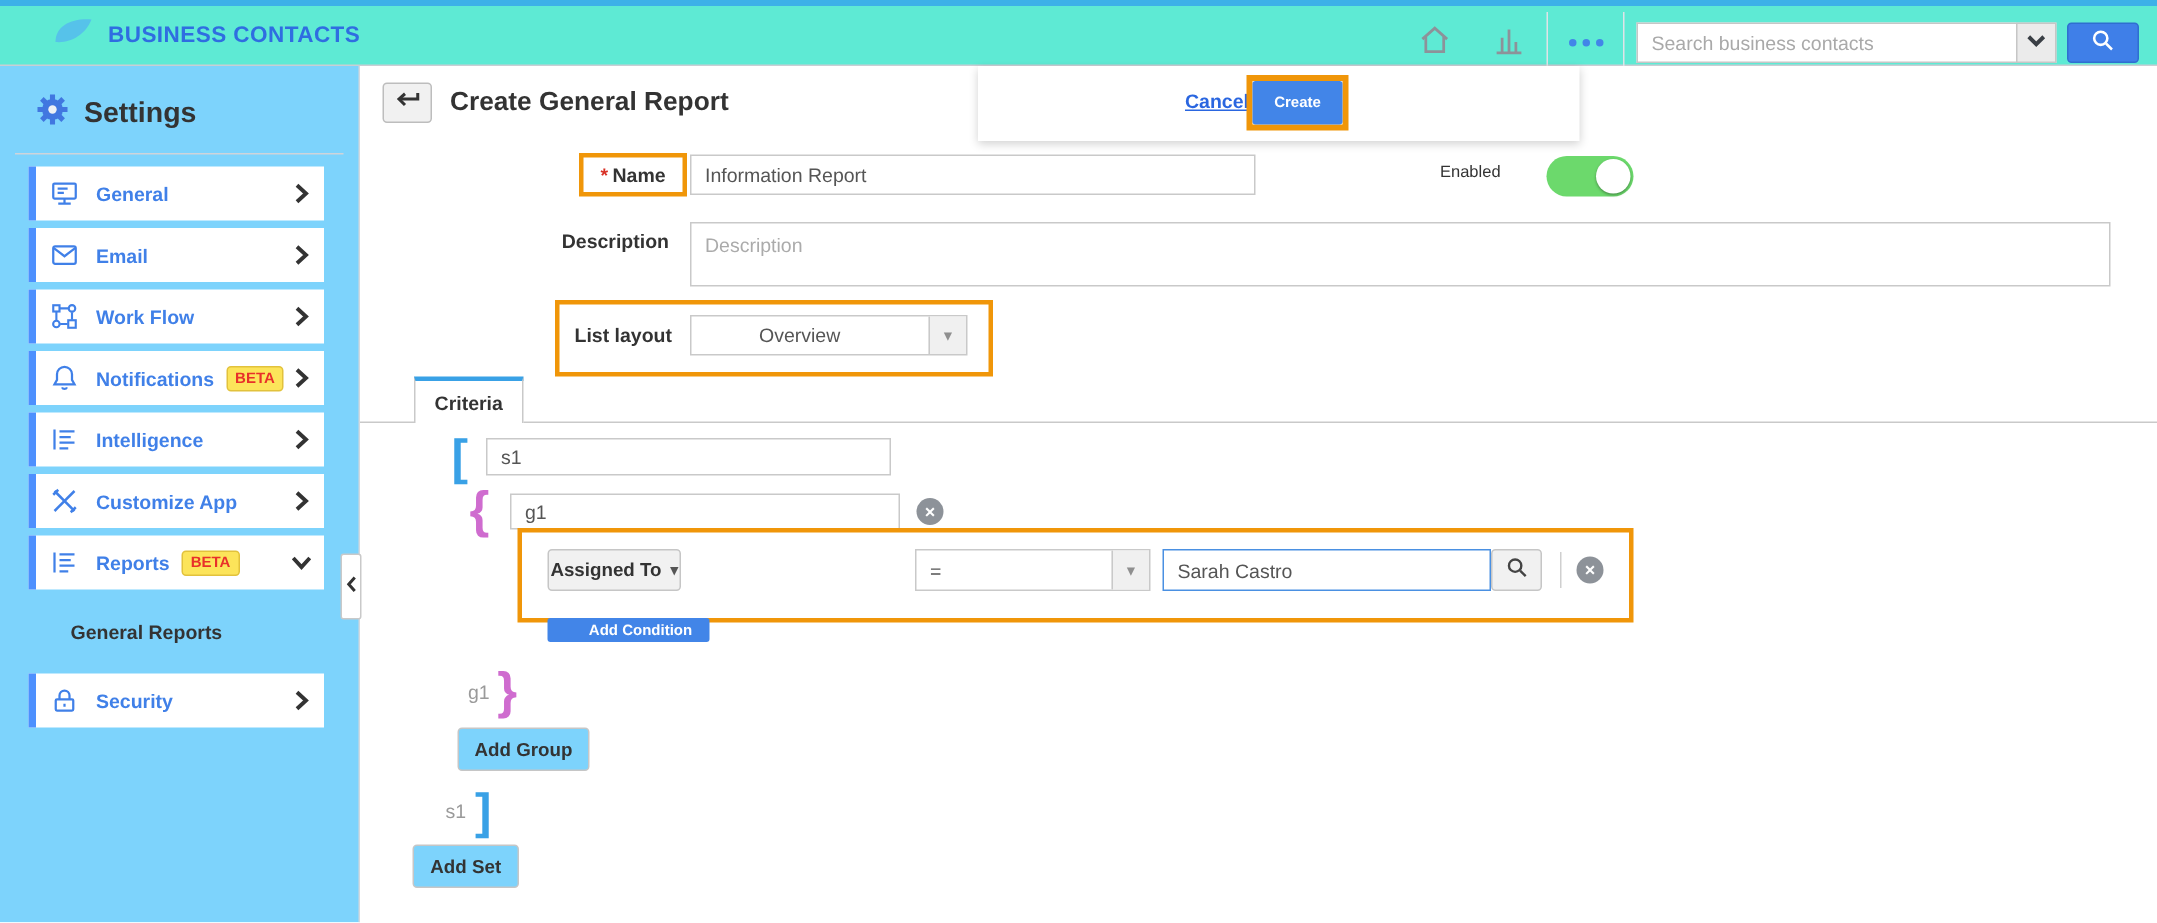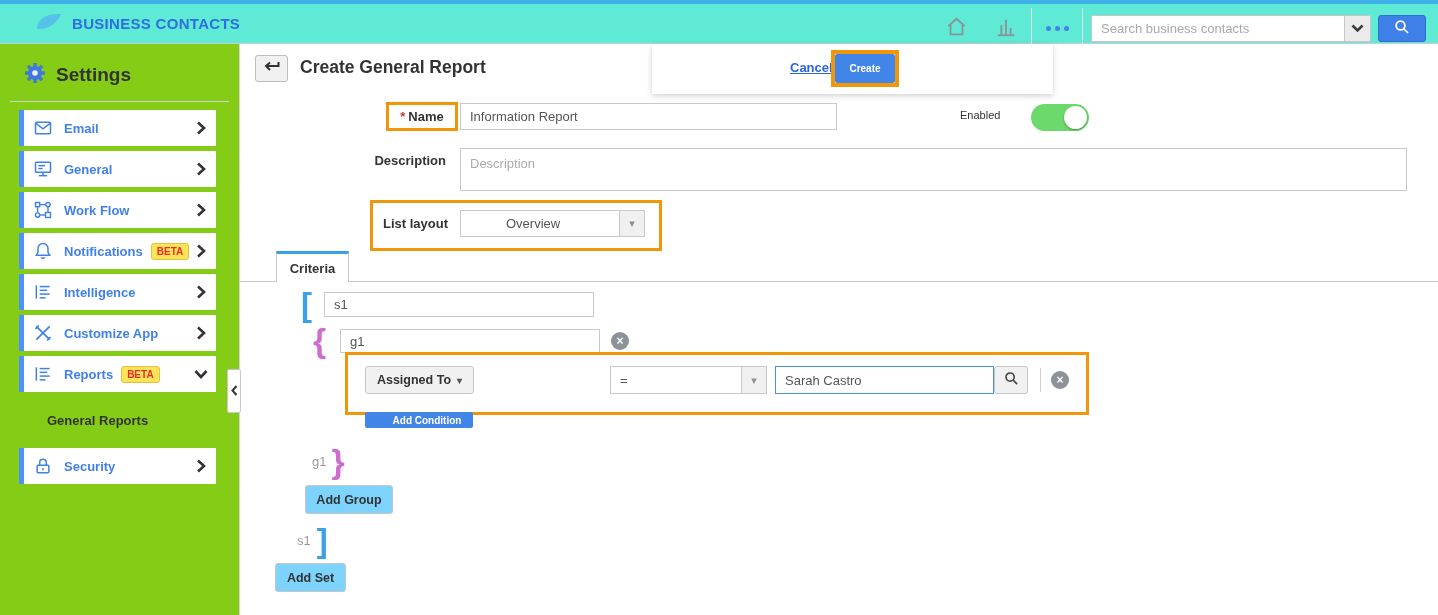--- a/index.html
+++ b/index.html
@@ -24,21 +24,21 @@
   .searchbox input { width:253px; height:27px; border:1px solid #c6c6c6; border-right:none;
                      padding:0 9px; font-size:13px; color:#555; outline:none; }
   .searchbox input::placeholder { color:#a9a9a9; }
   .search-dd { width:27px; height:27px; background:#ebebeb; border:1px solid #c6c6c6;
                display:flex; align-items:center; justify-content:center; cursor:pointer; }
   .search-go { width:48px; height:27px; margin-left:7px; background:#3F7FE8; border:1px solid #2f6fd0;
                border-radius:3px; display:flex; align-items:center; justify-content:center; cursor:pointer; }
 
   
   .sidebar { position:absolute; left:0; top:44px; width:240px; height:571px;
-             background:#84cc16; border-right:1px solid #d4d8dd; }
+             background:#7dd3fc; border-right:1px solid #d4d8dd; }
   .sb-header { display:flex; align-items:center; gap:9px; padding:17px 0 0 23px; }
   .sb-title { font-size:19px; font-weight:700; color:#333; }
   .sb-divider { height:1px; background:#cfd4da; margin:12px 10px 8px 10px; }
   .sb-item { position:relative; display:flex; align-items:center; margin:0 0 5px 19px; width:197px;
              height:36px; background:#fff; border-left:5px solid #4d90fe; padding:0 10px 0 9px;
              cursor:pointer; }
   .sb-ico { width:20px; height:20px; color:#4080E8; flex:0 0 20px; display:flex; align-items:center; }
   .sb-label { margin-left:11px; font-size:13px; font-weight:700; color:#4080E8; }
   .sb-chev { margin-left:auto; display:flex; align-items:center; }
   .badge { margin-left:8px; font-size:10px; font-weight:800; color:#E8302A; background:#FCE45A;
@@ -104,21 +104,21 @@
   .set-open { position:absolute; left:61px; top:244px; }
   .s1-input { position:absolute; left:84px; top:248px; width:270px; height:25px; }
   .grp-open { position:absolute; left:73px; top:279px; }
   .g1-input { position:absolute; left:100px; top:285px; width:260px; height:24px; }
   .close-circle { width:18px; height:18px; border-radius:50%; background:#8d9299; color:#fff;
                   font-size:12px; font-weight:700; line-height:17px; text-align:center; border:none;
                   cursor:pointer; padding:0; }
   .g1-close-btn { position:absolute; left:371px; top:288px; }
 
   .cond-box { position:absolute; left:105px; top:308px; width:744px; height:63px; pointer-events:none; }
-  .field-btn { position:absolute; left:125px; top:322px; width:109px; height:28px; background:#f1f1f1;
+  .field-btn { position:absolute; left:125px; top:322px; width:89px; height:28px; background:#f1f1f1;
                border:1px solid #c6c6c6; border-radius:3px; font-size:12.5px; font-weight:700;
                color:#333; cursor:pointer; display:flex; align-items:center; justify-content:center; gap:6px; }
   .field-btn .dd { font-size:10px; color:#555; }
   .op-select { position:absolute; left:370px; top:322px; width:157px; height:28px; }
   .value-input { position:absolute; left:535px; top:322px; width:219px; height:28px;
                  border:1px solid #4a90e2 !important; }
   .cond-search-btn { position:absolute; left:754px; top:322px; width:34px; height:28px; background:#f1f1f1;
                      border:1px solid #c6c6c6; border-radius:3px; display:flex; align-items:center;
                      justify-content:center; cursor:pointer; }
   .cond-vdiv { position:absolute; left:800px; top:324px; width:1px; height:24px; background:#cfcfcf; }
@@ -211,43 +211,43 @@
         </svg>
       </span>
       <span class="sb-title">Settings</span>
     </div>
     <div class="sb-divider"></div>
 
     <nav>
       <div class="sb-item">
         <span class="sb-ico">
           <svg width="20" height="20" viewBox="0 0 24 24" fill="none" stroke="currentColor" stroke-width="1.8">
-              <rect x="3" y="5" width="18" height="14" rx="1.5"></rect>
-              <path d="M3.5 6.5 L12 13 L20.5 6.5"></path>
-            </svg>
-        </span>
-        <span class="sb-label">Email</span>
-        <span class="sb-chev">
-          <svg width="10" height="14" viewBox="0 0 10 14" fill="none" stroke="#333" stroke-width="2.6">
-              <path d="M2 1.5 L8 7 L2 12.5"></path>
-            </svg>
-        </span>
-      </div>
-
-      <div class="sb-item">
-        <span class="sb-ico">
-          <svg width="20" height="20" viewBox="0 0 24 24" fill="none" stroke="currentColor" stroke-width="1.8">
               <rect x="3" y="4" width="18" height="12" rx="1"></rect>
               <path d="M12 16 v4"></path>
               <path d="M7 20 h10"></path>
               <path d="M6.5 8 h8"></path>
               <path d="M6.5 11.5 h5"></path>
             </svg>
         </span>
         <span class="sb-label">General</span>
+        <span class="sb-chev">
+          <svg width="10" height="14" viewBox="0 0 10 14" fill="none" stroke="#333" stroke-width="2.6">
+              <path d="M2 1.5 L8 7 L2 12.5"></path>
+            </svg>
+        </span>
+      </div>
+
+      <div class="sb-item">
+        <span class="sb-ico">
+          <svg width="20" height="20" viewBox="0 0 24 24" fill="none" stroke="currentColor" stroke-width="1.8">
+              <rect x="3" y="5" width="18" height="14" rx="1.5"></rect>
+              <path d="M3.5 6.5 L12 13 L20.5 6.5"></path>
+            </svg>
+        </span>
+        <span class="sb-label">Email</span>
         <span class="sb-chev">
           <svg width="10" height="14" viewBox="0 0 10 14" fill="none" stroke="#333" stroke-width="2.6">
               <path d="M2 1.5 L8 7 L2 12.5"></path>
             </svg>
         </span>
       </div>
 
       <div class="sb-item">
         <span class="sb-ico">
           <svg width="20" height="20" viewBox="0 0 24 24" fill="none" stroke="currentColor" stroke-width="1.7">

